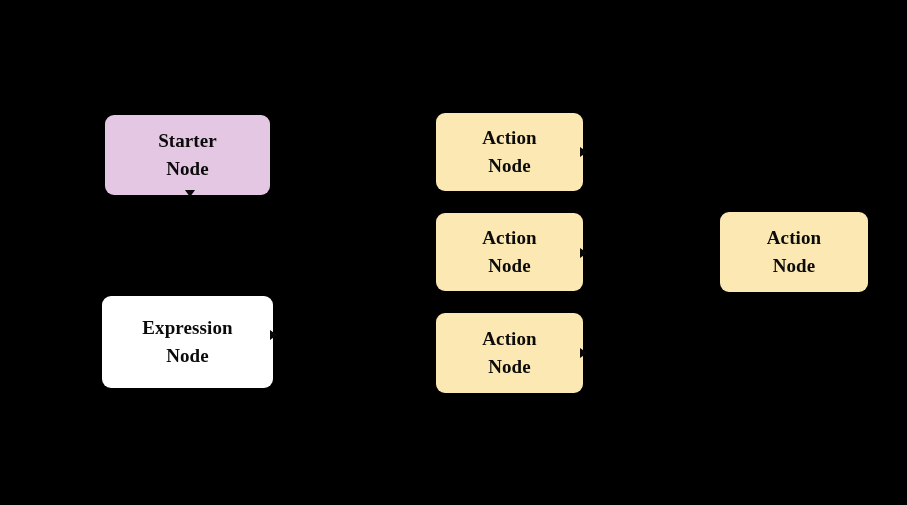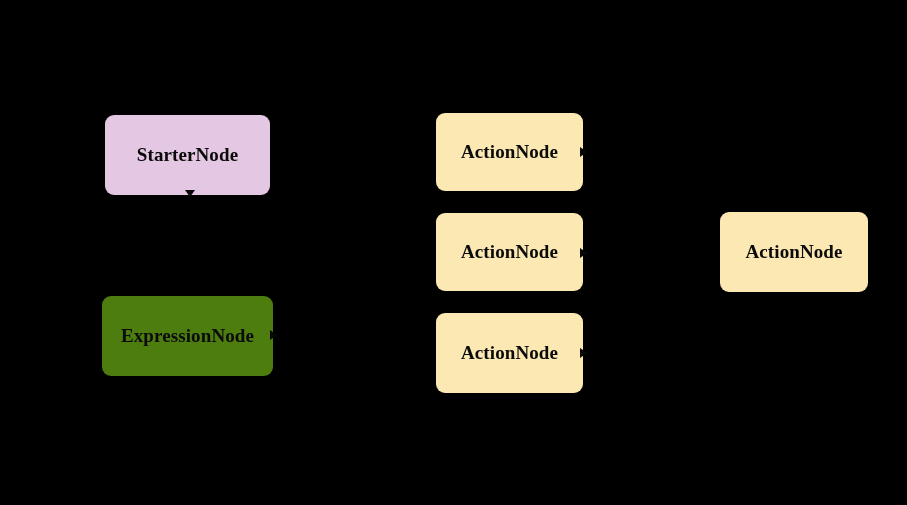--- a/index.html
+++ b/index.html
@@ -14,21 +14,21 @@
     height: 505px;
     background: #000000;
     overflow: hidden;
     font-family: "Liberation Serif", "DejaVu Serif", serif;
   }
   .node {
     position: absolute;
     box-sizing: border-box;
     border-radius: 9px;
     display: flex;
-    flex-direction: row;
+    flex-direction: column;
     align-items: center;
     justify-content: center;
     text-align: center;
     color: #0b0b0b;
     font-weight: bold;
     font-size: 19px;
     line-height: 1.48;
     letter-spacing: 0.1px;
     user-select: none;
   }
@@ -56,21 +56,21 @@
 <body>
 
 <div id="canvas">
 
   <div class="node" style="left:105px; top:115px; width:165px; height:80px; background:#e4c7e3;">
     <span class="line">Starter</span>
     <span class="line">Node</span>
   </div>
   <div class="arrow down" style="left:185px; top:190px;"></div>
 
-  <div class="node" style="left:102px; top:296px; width:171px; height:80px; background:#4d7c0f;">
+  <div class="node" style="left:102px; top:296px; width:171px; height:92px; background:#ffffff;">
     <span class="line">Expression</span>
     <span class="line">Node</span>
   </div>
   <div class="arrow right" style="left:270px; top:330px;"></div>
 
   <div class="node" style="left:436px; top:113px; width:147px; height:78px; background:#fce8b2;">
     <span class="line">Action</span>
     <span class="line">Node</span>
   </div>
   <div class="arrow right" style="left:580px; top:147px;"></div>

